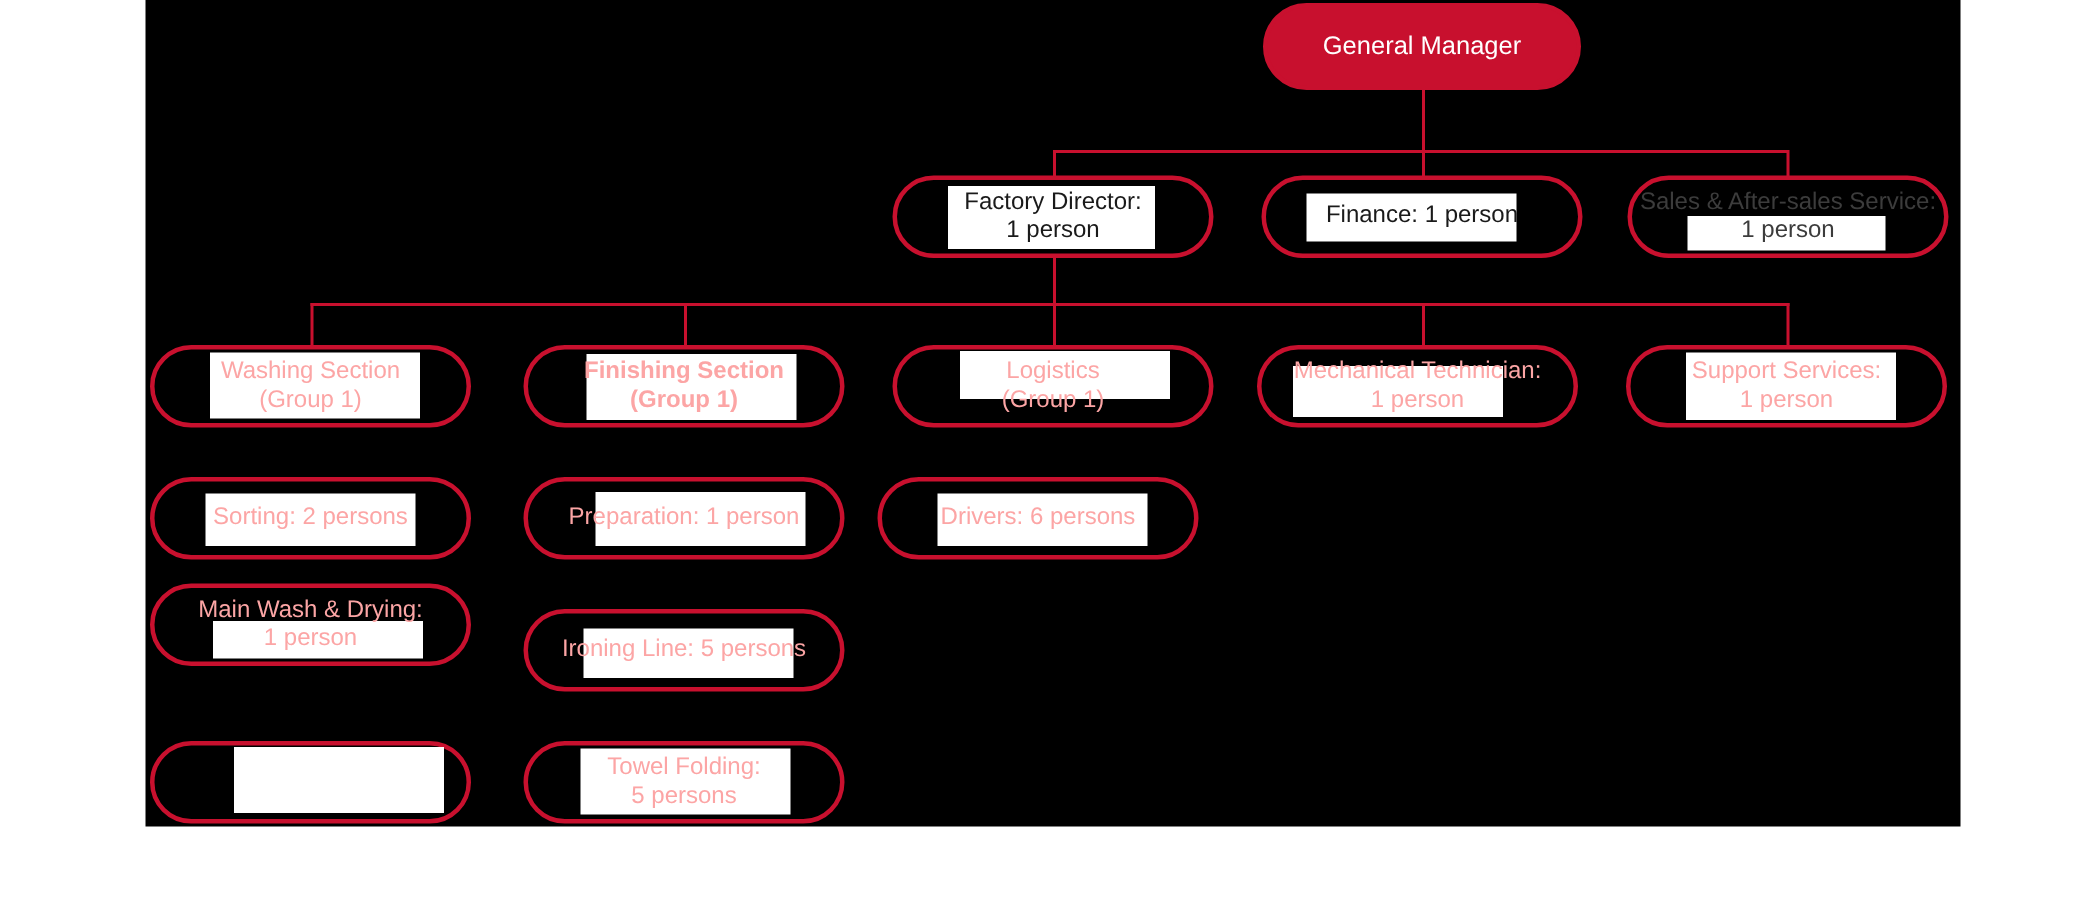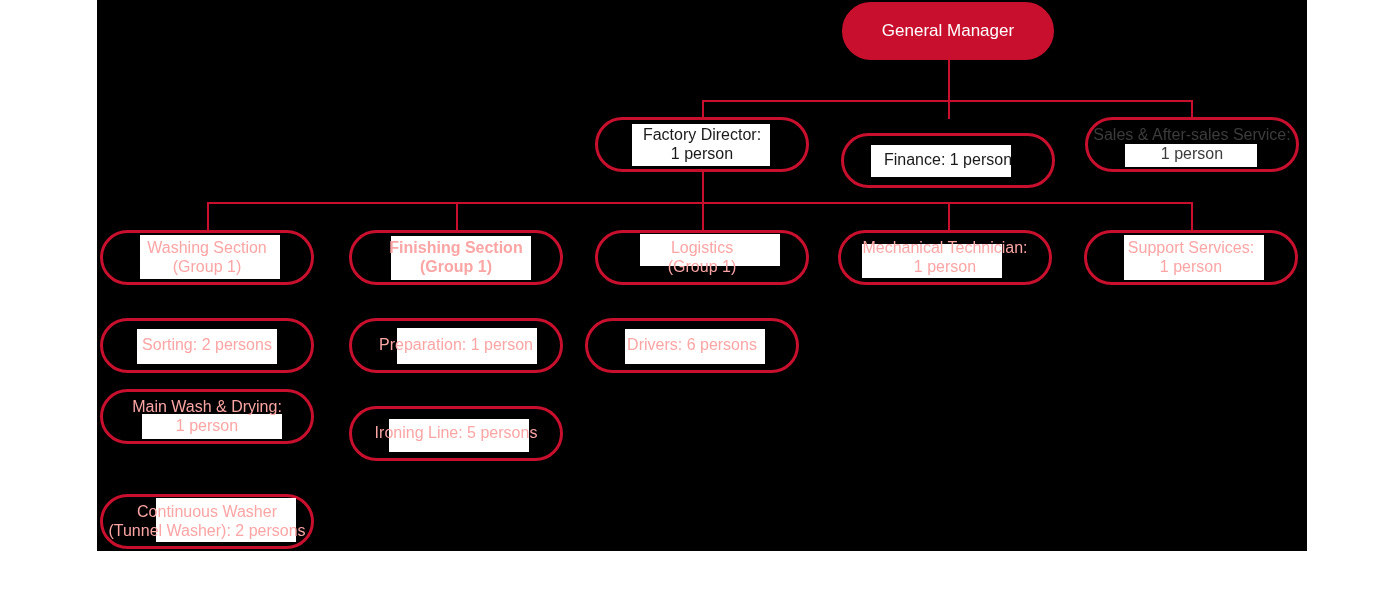--- a/index.html
+++ b/index.html
@@ -68,21 +68,21 @@
       <div class="label">General Manager</div>
     </div>
 
     <div class="node lvl2" style="left:498px;top:117px;width:214px;height:55px;">
       <div class="pill"></div>
       <div class="backing" style="left:37px;top:7px;width:138px;height:42px;"></div>
       <div class="label">Factory Director:
 1 person</div>
     </div>
 
-    <div class="node lvl2" style="left:744px;top:133px;width:214px;height:55px;">
+    <div class="node lvl2" style="left:744px;top:117px;width:214px;height:55px;">
       <div class="pill"></div>
       <div class="backing" style="left:30px;top:12px;width:140px;height:32px;"></div>
       <div class="label">Finance: 1 person</div>
     </div>
 
     <div class="node lvl2" style="left:988px;top:117px;width:214px;height:55px;">
       <div class="pill"></div>
       <div class="backing" style="left:40px;top:27px;width:132px;height:23px;"></div>
       <div class="label dim">Sales &amp; After-sales Service:
 1 person</div>
@@ -132,36 +132,40 @@
     <div class="node leaf" style="left:3px;top:389px;width:214px;height:55px;">
       <div class="pill"></div>
       <div class="backing" style="left:42px;top:25px;width:140px;height:25px;"></div>
       <div class="label">Main Wash &amp; Drying:
 1 person</div>
     </div>
 
     <div class="node leaf" style="left:3px;top:494px;width:214px;height:55px;">
       <div class="pill"></div>
       <div class="backing" style="left:56px;top:4px;width:140px;height:44px;"></div>
-      <div class="label">Continuous Washer
-(Tunnel Washer): 2 persons</div>
     </div>
 
     <div class="node leaf" style="left:252px;top:318px;width:214px;height:55px;">
       <div class="pill"></div>
       <div class="backing" style="left:48px;top:10px;width:140px;height:36px;"></div>
       <div class="label">Preparation: 1 person</div>
     </div>
 
     <div class="node leaf" style="left:252px;top:406px;width:214px;height:55px;">
       <div class="pill"></div>
       <div class="backing" style="left:40px;top:13px;width:140px;height:33px;"></div>
       <div class="label">Ironing Line: 5 persons</div>
     </div>
 
+    <div class="node leaf" style="left:252px;top:494px;width:214px;height:55px;">
+      <div class="pill"></div>
+      <div class="backing" style="left:38px;top:5px;width:140px;height:44px;"></div>
+      <div class="label">Towel Folding:
+5 persons</div>
+    </div>
 
     <div class="node leaf" style="left:488px;top:318px;width:214px;height:55px;">
       <div class="pill"></div>
       <div class="backing" style="left:40px;top:11px;width:140px;height:35px;"></div>
       <div class="label">Drivers: 6 persons</div>
     </div>
 
   </div>
 </div>
 

